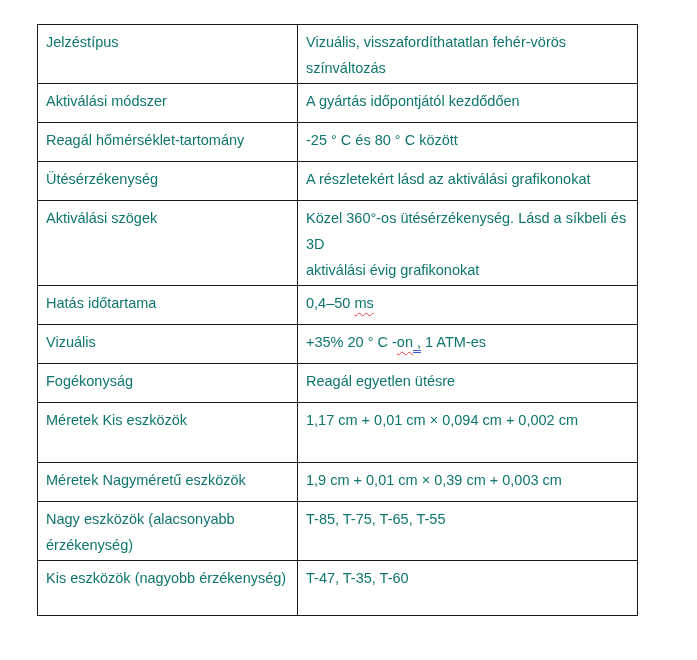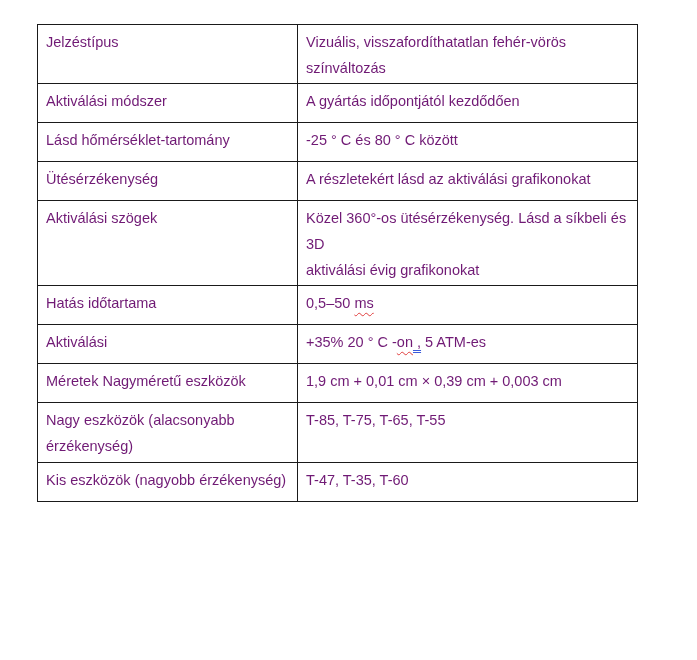--- a/index.html
+++ b/index.html
@@ -26,21 +26,21 @@
     table-layout: fixed;
   }
   table.spec-table col.c-label { width: 260px; }
   table.spec-table col.c-value { width: 340px; }
   table.spec-table td {
     border: 1px solid #1a1a1a;
     vertical-align: top;
     padding: 4px 8px 2px 8px;
     font-size: 14.5px;
     line-height: 26px;
-    color: #701a75;
+    color: #0f766e;
     font-weight: 400;
     overflow: hidden;
     word-wrap: break-word;
   }
   table.spec-table tr { height: 39px; }
   table.spec-table tr:nth-child(5)  { height: 66px; margin-top: 24px; }
   table.spec-table tr:nth-child(9)  { height: 60px; }
   table.spec-table tr:nth-child(12) { height: 55px; }
   .sup {
     font-size: 9px;
@@ -75,38 +75,46 @@
     <tbody>
         <tr>
           <td>Jelzéstípus</td>
           <td><span>Vizuális, visszafordíthatatlan fehér-vörös színváltozás</span></td>
         </tr>
         <tr>
           <td>Aktiválási módszer</td>
           <td><span>A gyártás időpontjától kezdődően</span></td>
         </tr>
         <tr>
-          <td>Lásd hőmérséklet-tartomány</td>
+          <td>Reagál hőmérséklet-tartomány</td>
           <td><span>-25 ° C és 80 ° C között</span></td>
         </tr>
         <tr>
           <td>Ütésérzékenység</td>
           <td><span>A részletekért lásd az aktiválási grafikonokat</span></td>
         </tr>
         <tr>
           <td>Aktiválási szögek</td>
           <td><span>Közel 360°-os ütésérzékenység. Lásd a síkbeli és 3D</span><br><span>aktiválási évig grafikonokat</span></td>
         </tr>
         <tr>
           <td>Hatás időtartama</td>
-          <td><span>0,5–50 </span><span class="m-spell">ms</span></td>
+          <td><span>0,4–50 </span><span class="m-spell">ms</span></td>
         </tr>
         <tr>
-          <td>Aktiválási</td>
-          <td><span>+35% 20 ° C -</span><span class="m-spell">on</span><span class="m-grammar"> ,</span><span> 5 ATM-es</span></td>
+          <td>Vizuális</td>
+          <td><span>+35% 20 ° C -</span><span class="m-spell">on</span><span class="m-grammar"> ,</span><span> 1 ATM-es</span></td>
+        </tr>
+        <tr>
+          <td>Fogékonyság</td>
+          <td><span>Reagál egyetlen ütésre</span></td>
+        </tr>
+        <tr>
+          <td>Méretek Kis eszközök</td>
+          <td><span>1,17 cm + 0,01 cm × 0,094 cm + 0,002 cm</span></td>
         </tr>
         <tr>
           <td>Méretek Nagyméretű eszközök</td>
           <td><span>1,9 cm + 0,01 cm × 0,39 cm + 0,003 cm</span></td>
         </tr>
         <tr>
           <td>Nagy eszközök (alacsonyabb érzékenység)</td>
           <td><span>T-85, T-75, T-65, T-55</span></td>
         </tr>
         <tr>

